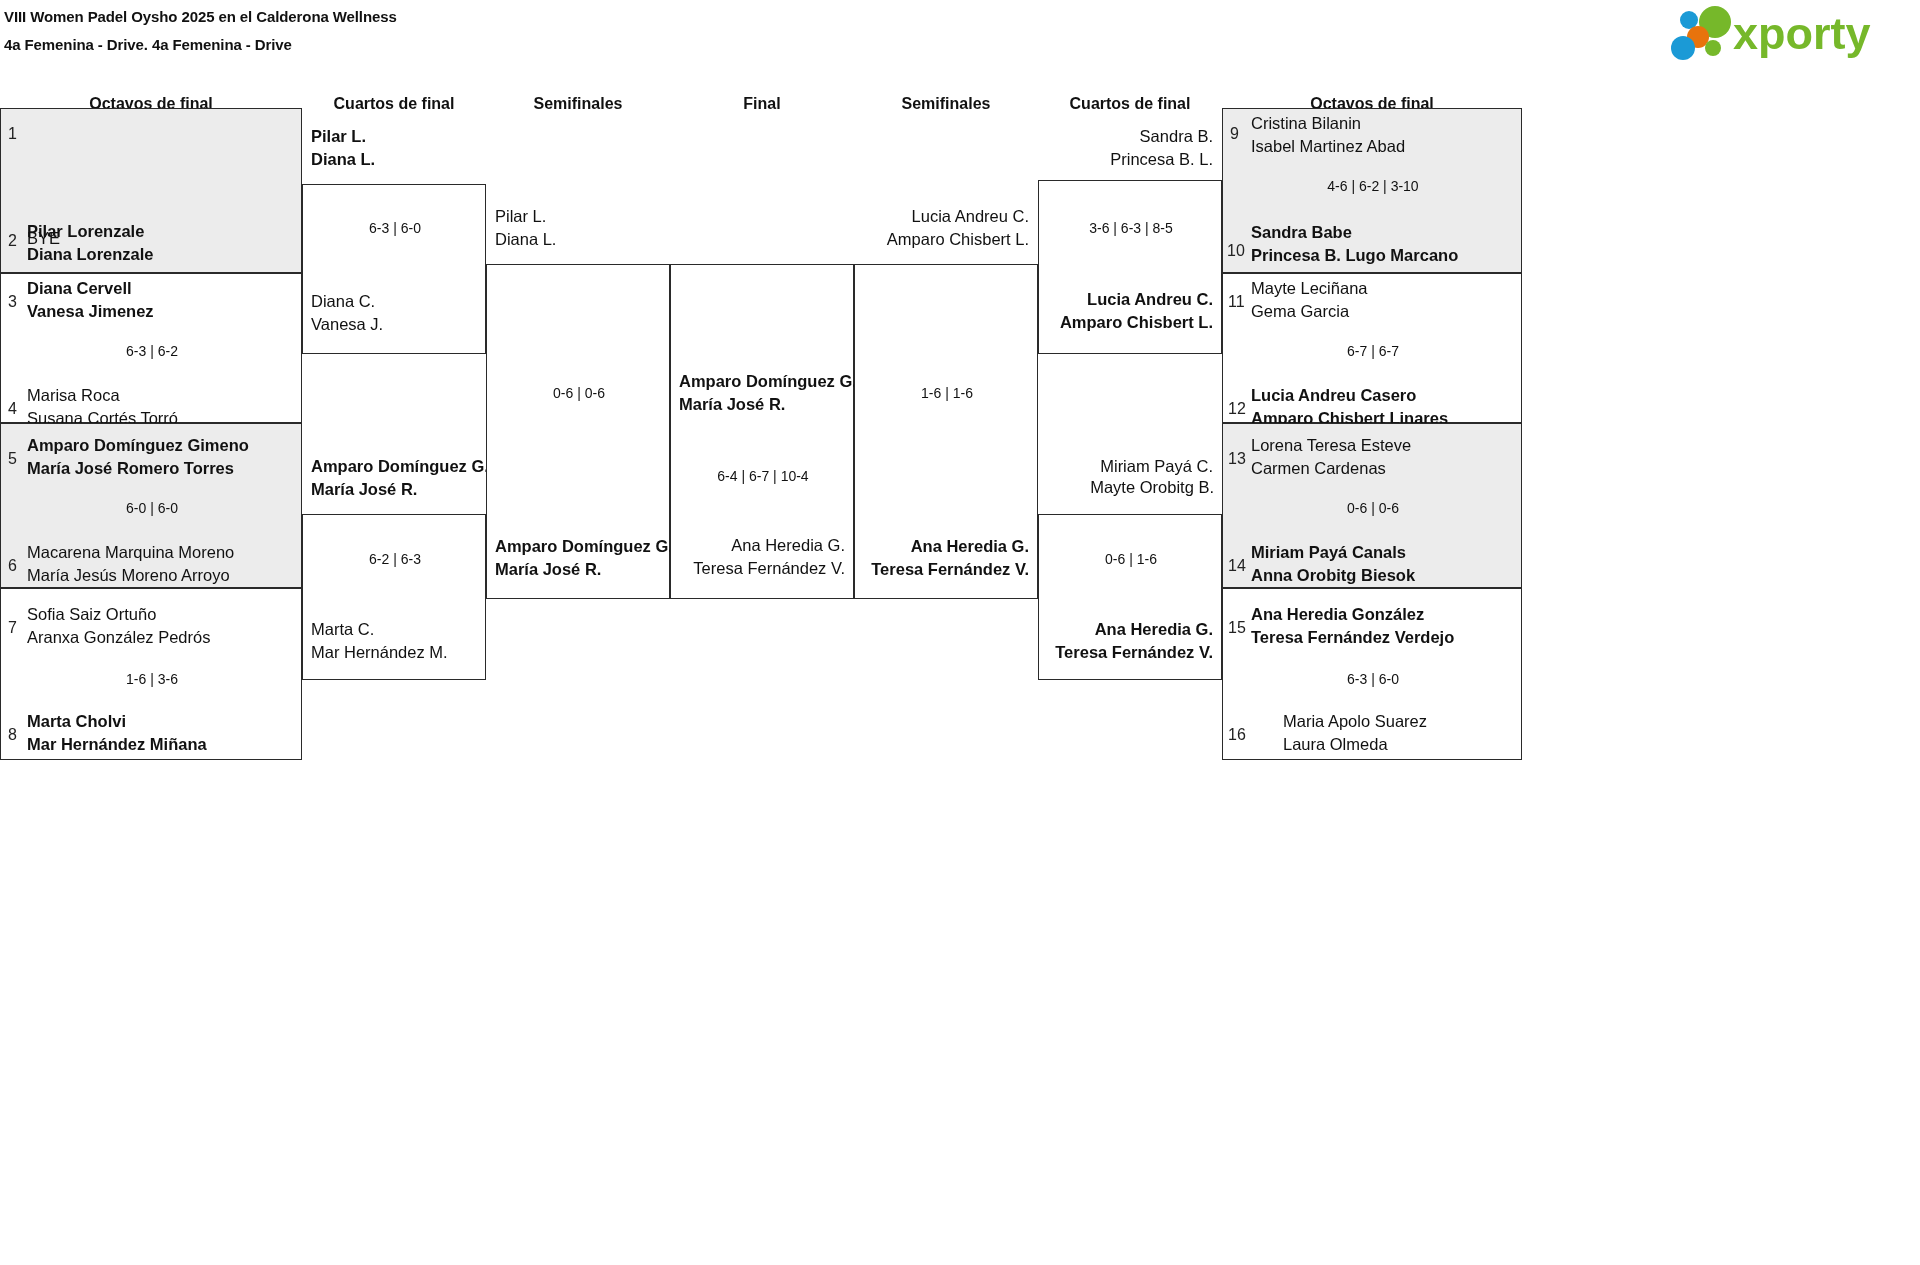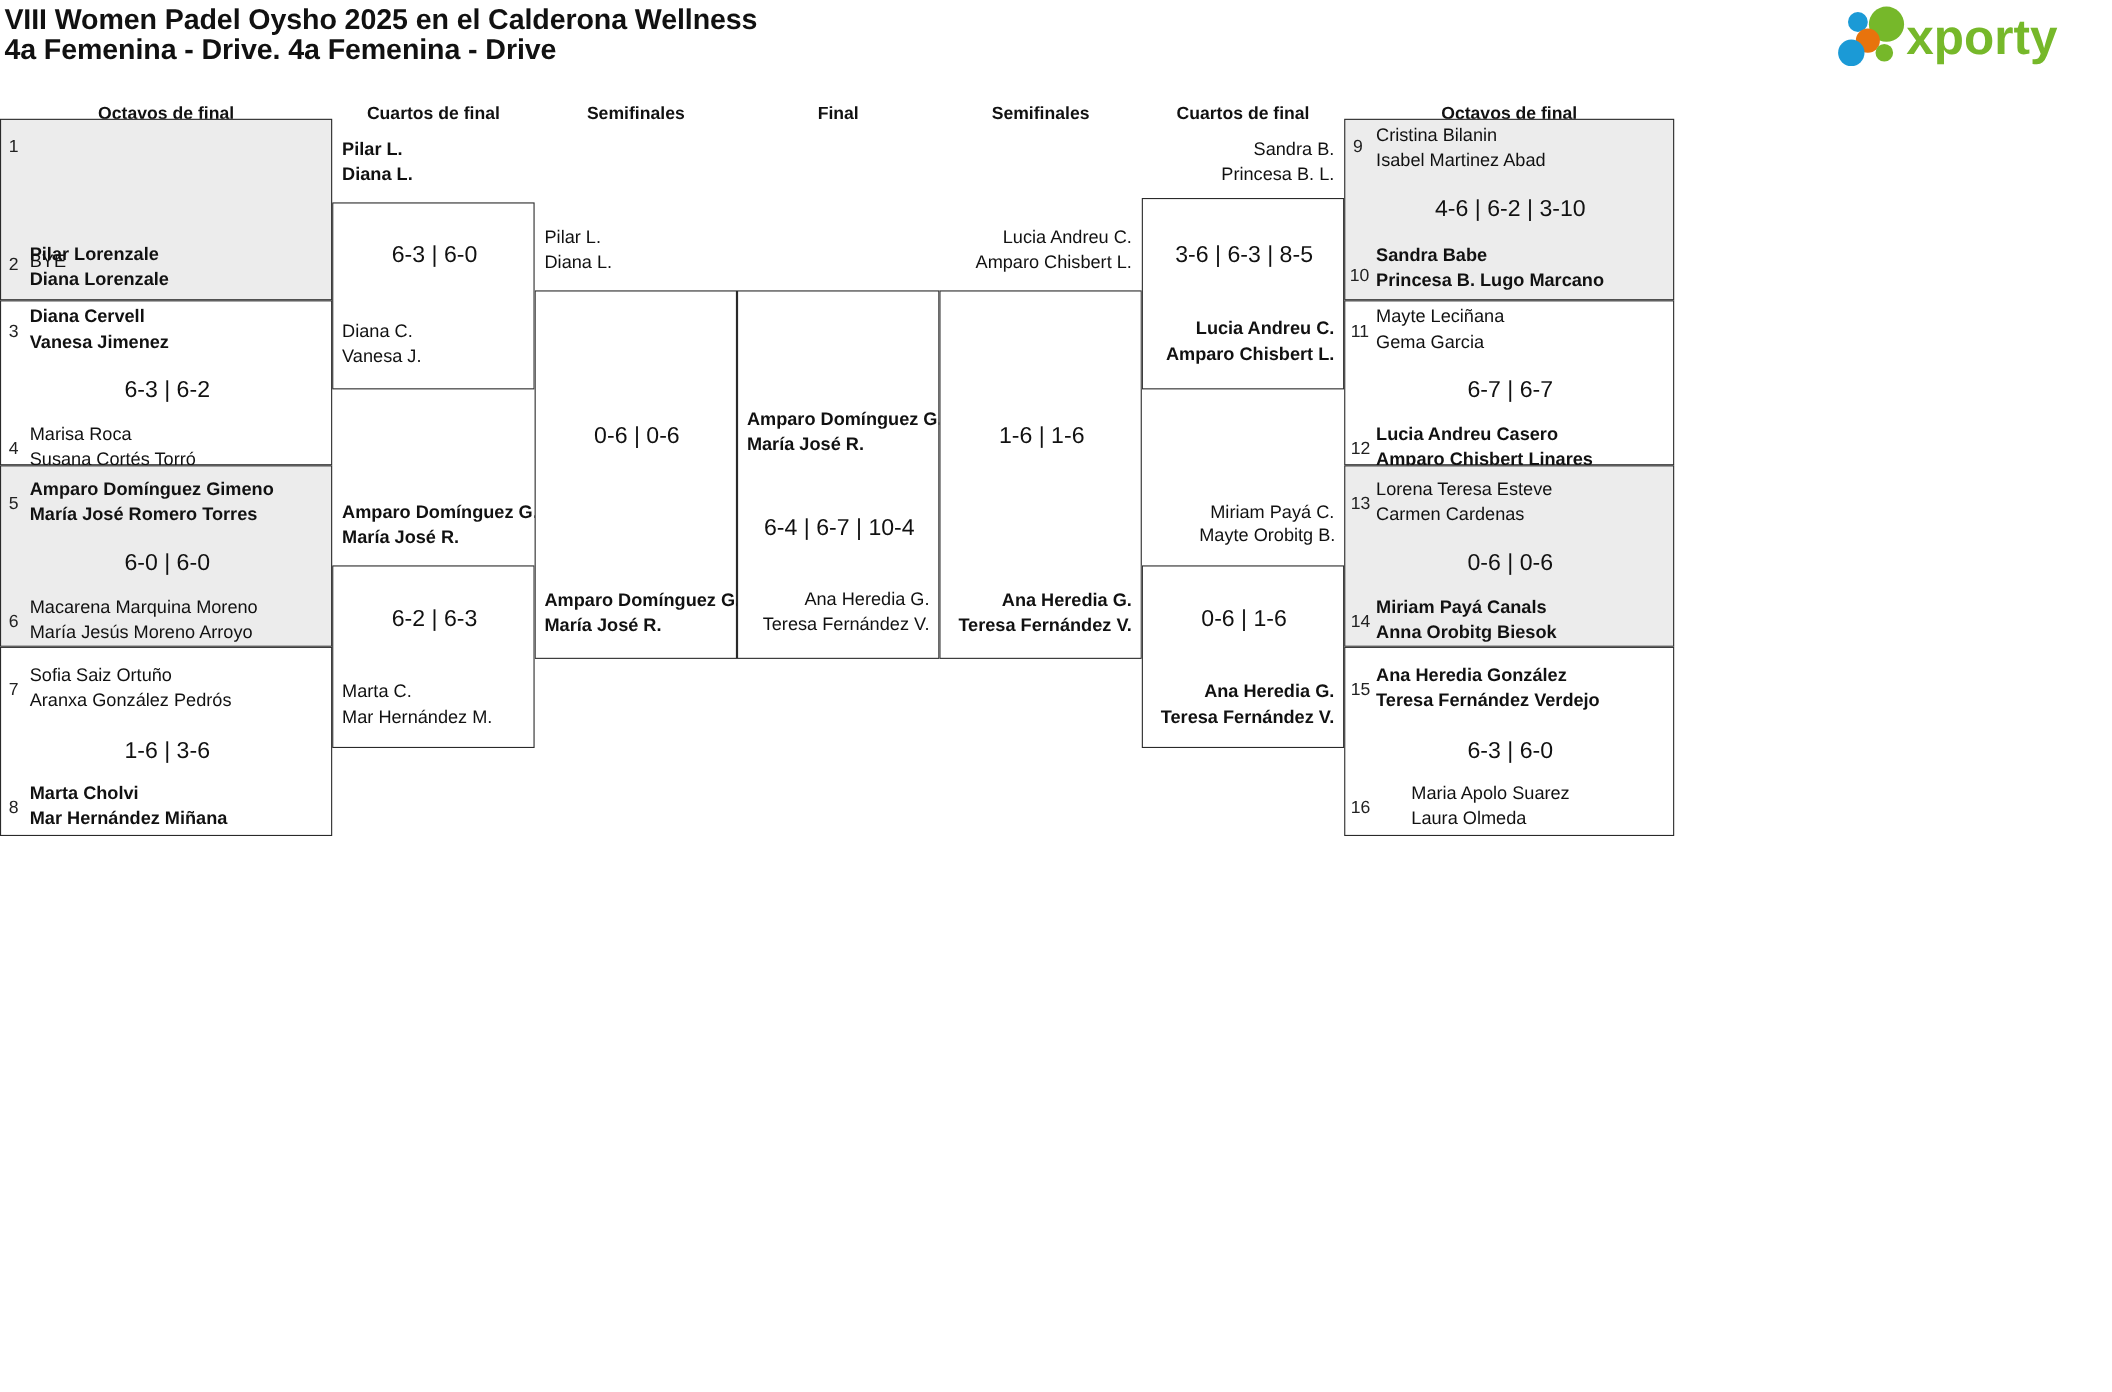--- a/index.html
+++ b/index.html
@@ -7,21 +7,21 @@
     width: 1920px; height: 1265px;
     background: #ffffff;
     font-family: "Liberation Sans", sans-serif;
     color: #111111;
     position: relative;
     overflow: hidden;
   }
   
   #header { position: absolute; left: 0; top: 0; width: 1920px; height: 72px; }
   #title-block { position: absolute; left: 4px; top: 3px; }
-  .title-line { font-size: 26px; font-weight: bold; line-height: 28px; letter-spacing: -0.1px; white-space: nowrap; }
+  .title-line { font-size: 15px; font-weight: bold; line-height: 28px; letter-spacing: -0.1px; white-space: nowrap; }
   #logo { position: absolute; right: 16px; top: 4px; width: 235px; height: 56px; }
   #logo svg { display: block; }
 
   
   .round-label {
     position: absolute; top: 95px;
     font-size: 16px; font-weight: bold;
     text-align: center; white-space: nowrap;
   }
 
@@ -49,21 +49,21 @@
     white-space: nowrap;
   }
   .players.win { font-weight: bold; }
   .players.lose { font-weight: normal; }
   .players.al { text-align: left; }
   .players.ar { text-align: right; }
 
   
   .score {
     position: absolute;
-    font-size: 21px; font-weight: normal;
+    font-size: 14px; font-weight: normal;
     white-space: nowrap; text-align: center;
   }
 </style>
 </head>
 <body>
 
 <div id="header">
   <div id="title-block">
     <div class="title-line">VIII Women Padel Oysho 2025 en el Calderona Wellness</div>
     <div class="title-line">4a Femenina - Drive. 4a Femenina - Drive</div>

